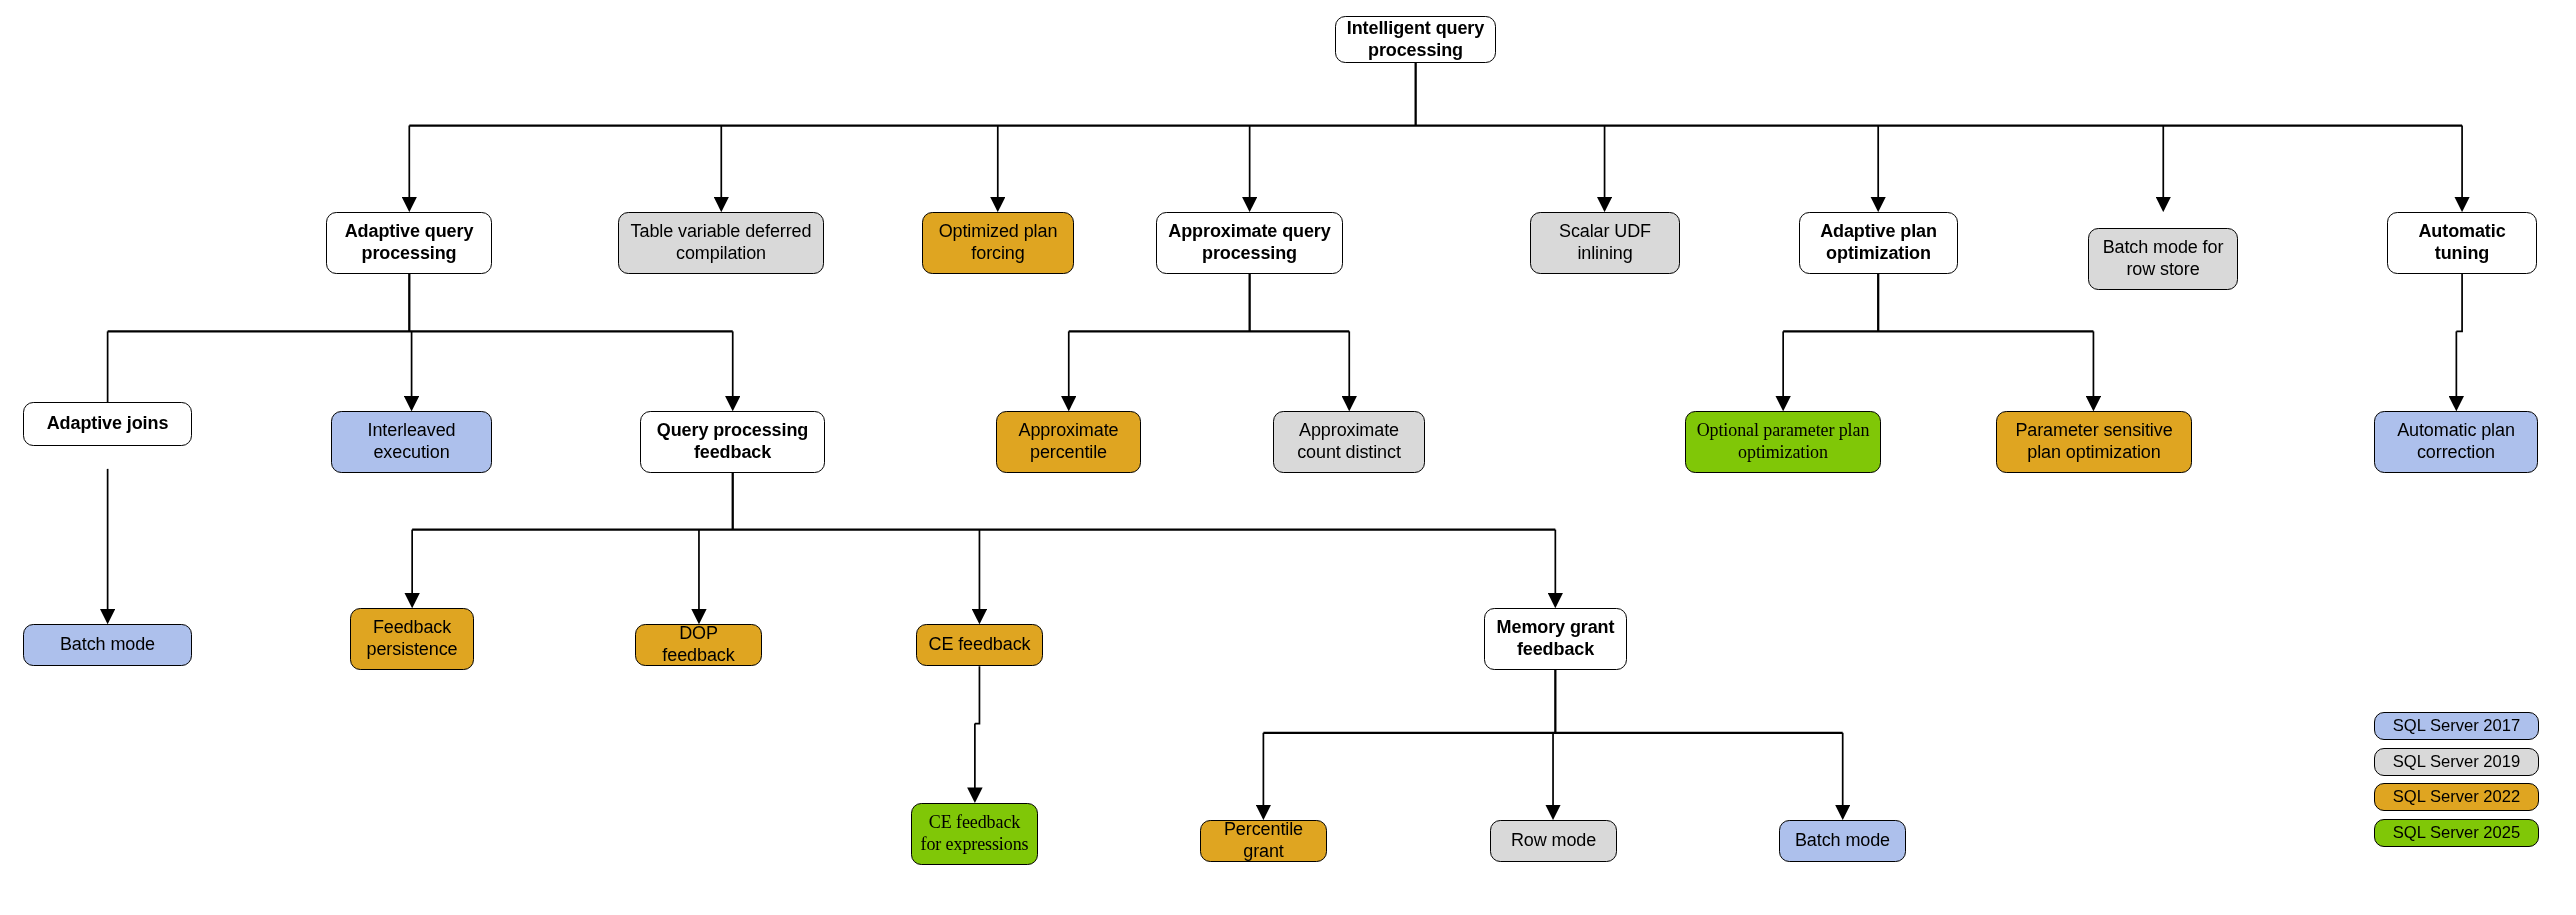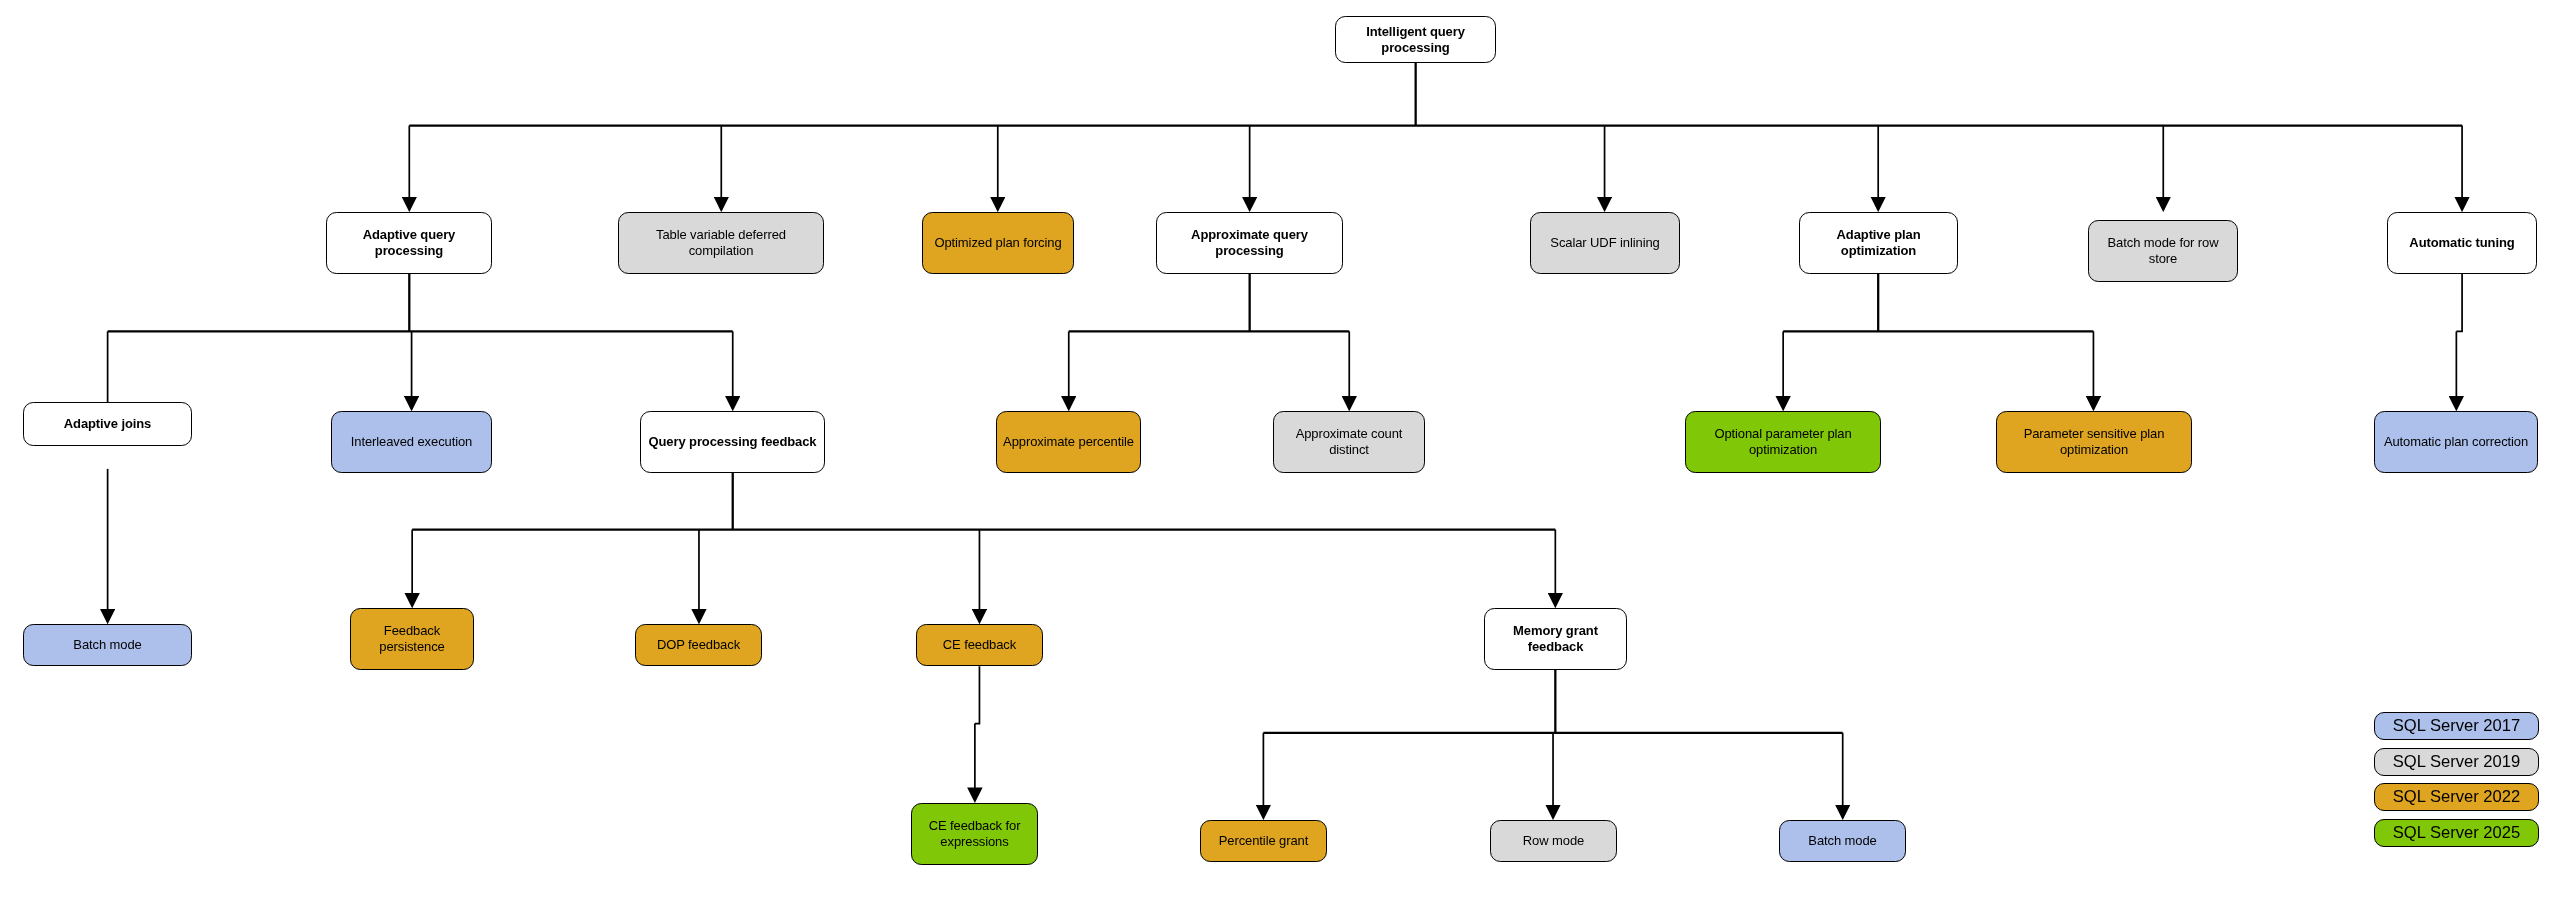--- a/index.html
+++ b/index.html
@@ -25,30 +25,30 @@
     position: absolute;
     box-sizing: border-box;
     border: 1.7px solid #000000;
     border-radius: 10.3px;
     display: flex;
     align-items: center;
     justify-content: center;
     text-align: center;
     color: #000000;
     font-family: "Liberation Sans", sans-serif;
-    font-size: 13px;
+    font-size: 18px;
     line-height: 1.22;
     padding: 2.3px 5.7px;
     letter-spacing: -0.1px;
   }
   .fill-white  { background: #ffffff; font-weight: bold; }
   .fill-gray   { background: #d9d9d9; font-weight: normal; }
   .fill-orange { background: #dfa521; font-weight: normal; }
   .fill-blue   { background: #adc0ec; font-weight: normal; }
-  .fill-green  { background: #80c707; font-weight: normal; }
+  .fill-green  { background: #80c707; font-weight: normal; font-family: Liberation Serif, serif; }
 
   .legend-box {
     position: absolute;
     box-sizing: border-box;
     border: 1.7px solid #000000;
     border-radius: 10px;
     display: flex;
     align-items: center;
     justify-content: center;
     font-size: 16.6px;
@@ -126,21 +126,21 @@
       </div>
       <div class="node-box fill-white" style="left: 1156px; top: 212px; width: 187px; height: 62px;">
         <span>Approximate query processing</span>
       </div>
       <div class="node-box fill-gray" style="left: 1530px; top: 212px; width: 150px; height: 62px;">
         <span>Scalar UDF inlining</span>
       </div>
       <div class="node-box fill-white" style="left: 1799px; top: 212px; width: 159px; height: 62px;">
         <span>Adaptive plan optimization</span>
       </div>
-      <div class="node-box fill-gray" style="left: 2088px; top: 220px; width: 150px; height: 62px;">
+      <div class="node-box fill-gray" style="left: 2088px; top: 228px; width: 150px; height: 62px;">
         <span>Batch mode for row store</span>
       </div>
       <div class="node-box fill-white" style="left: 2387px; top: 212px; width: 150px; height: 62px;">
         <span>Automatic tuning</span>
       </div>
       <div class="node-box fill-white" style="left: 23px; top: 402px; width: 169px; height: 44px;">
         <span>Adaptive joins</span>
       </div>
       <div class="node-box fill-blue" style="left: 331px; top: 411px; width: 161px; height: 62px;">
         <span>Interleaved execution</span>

